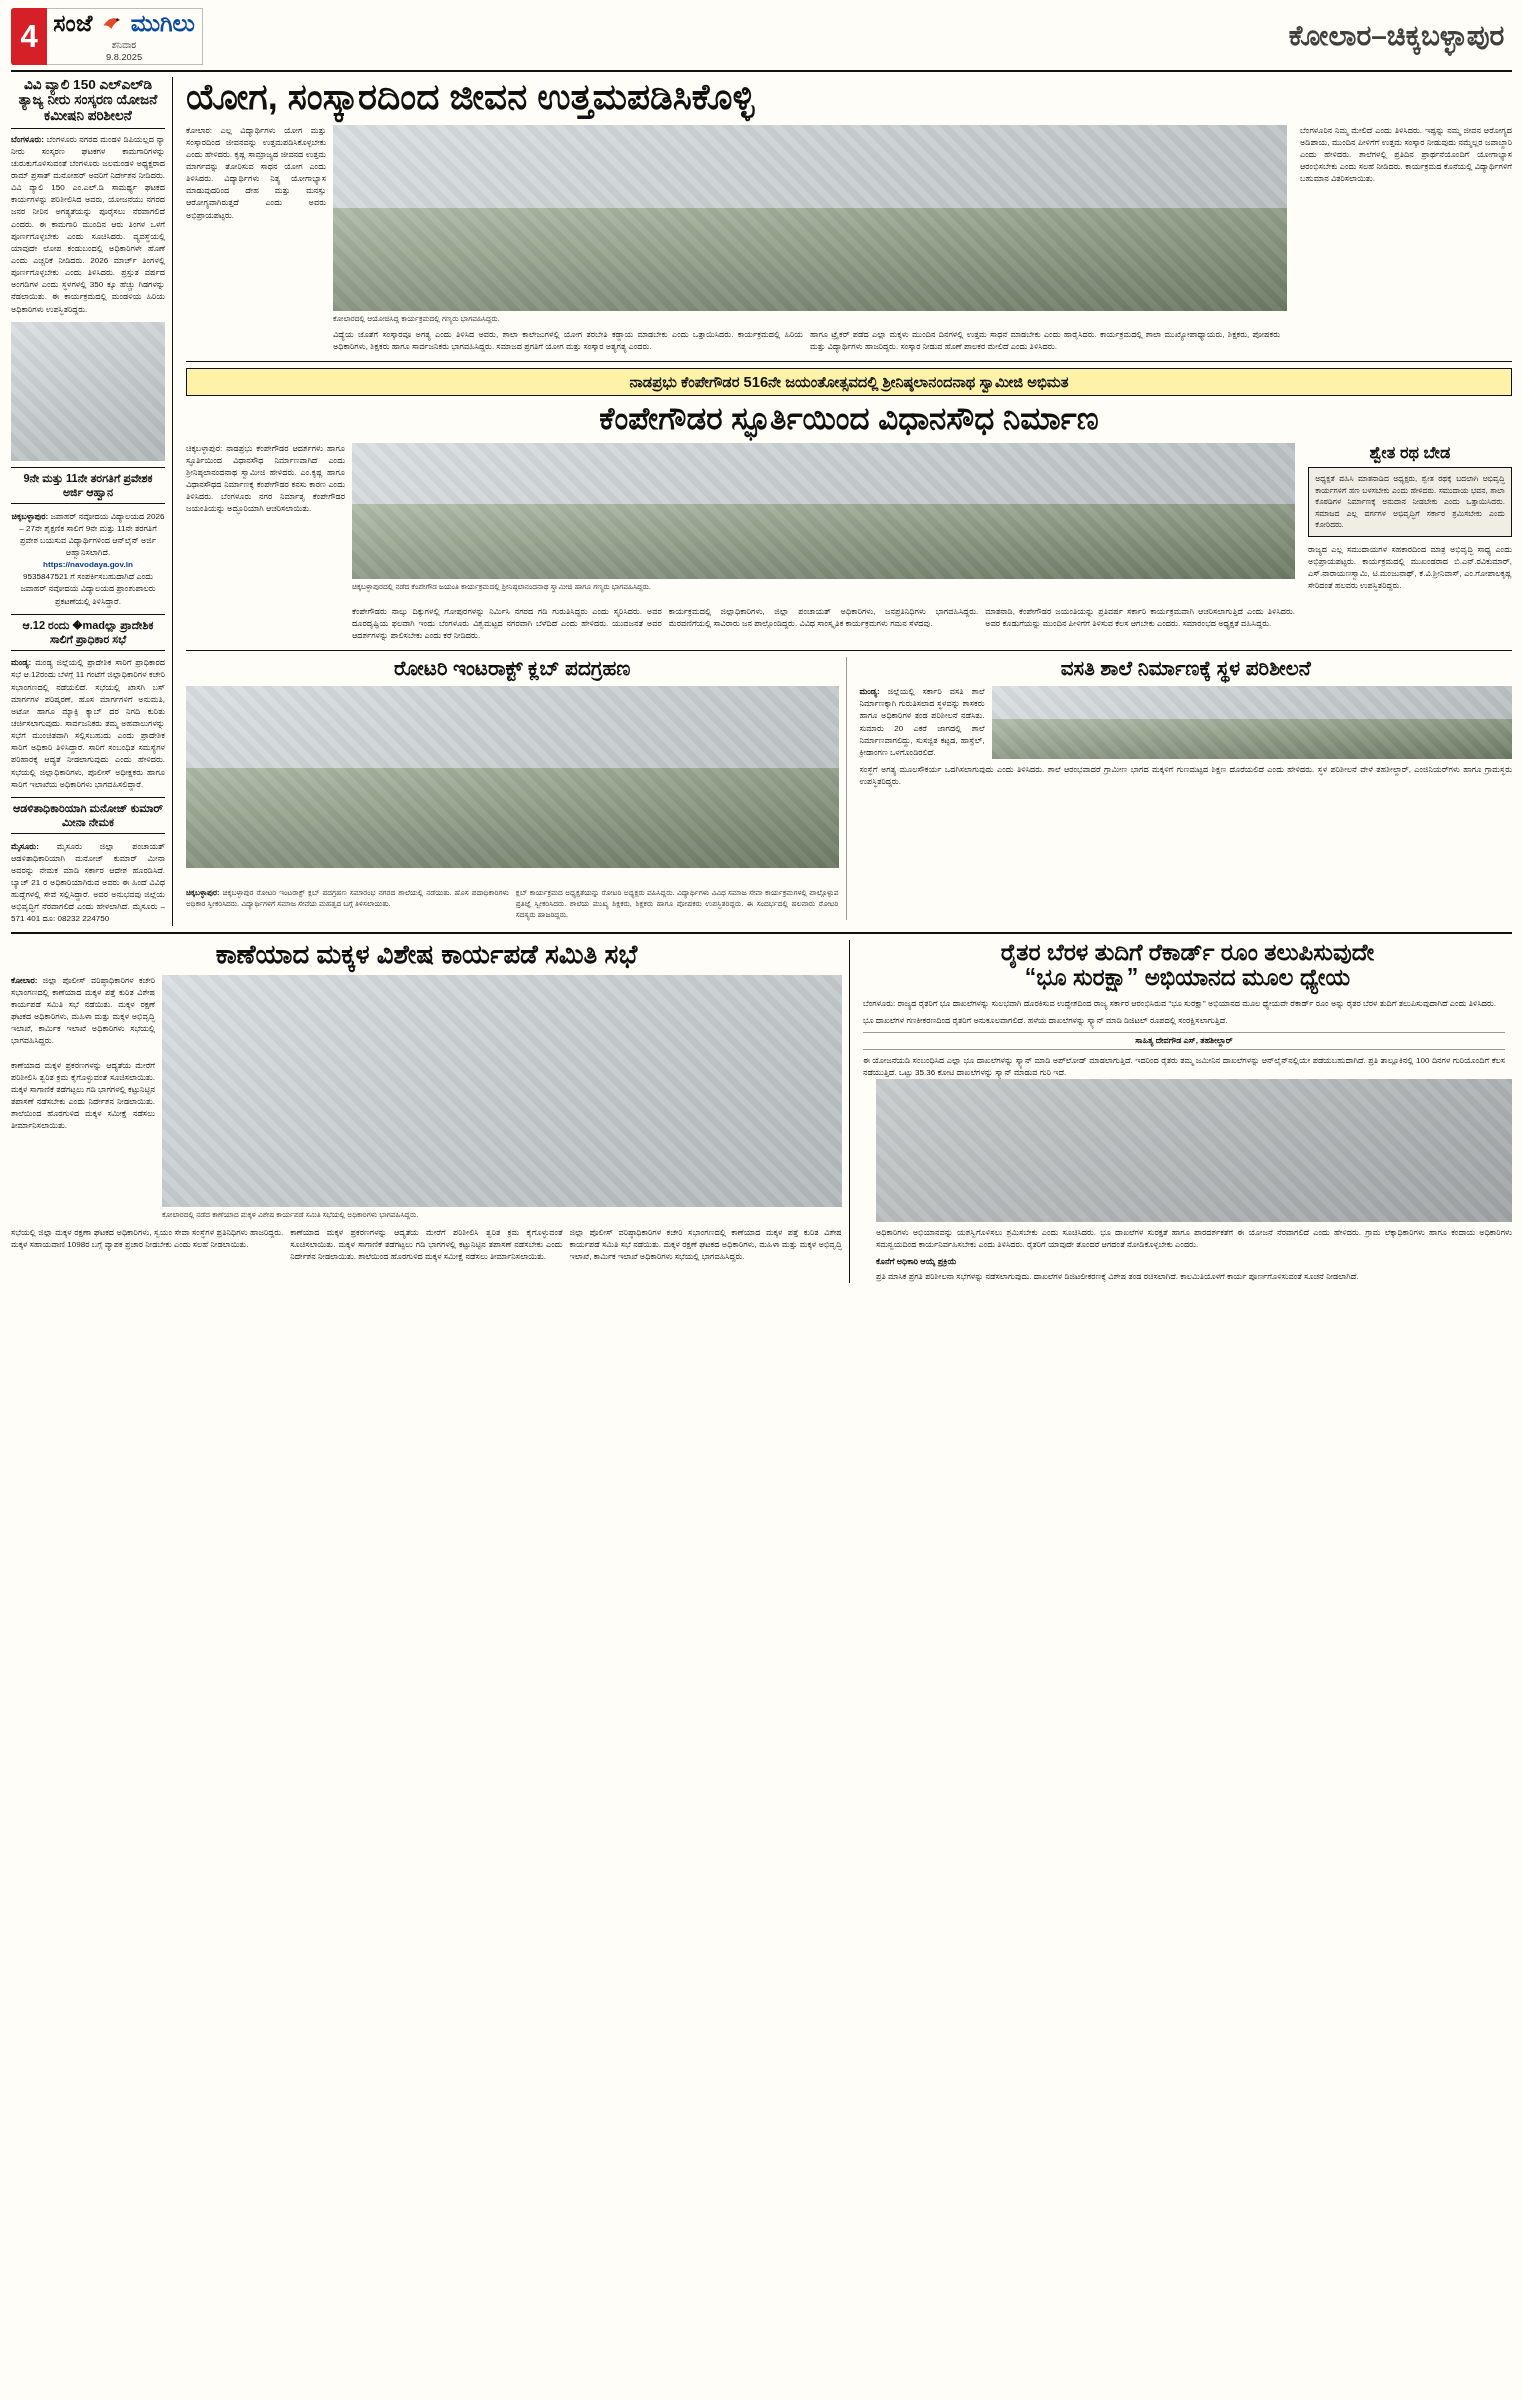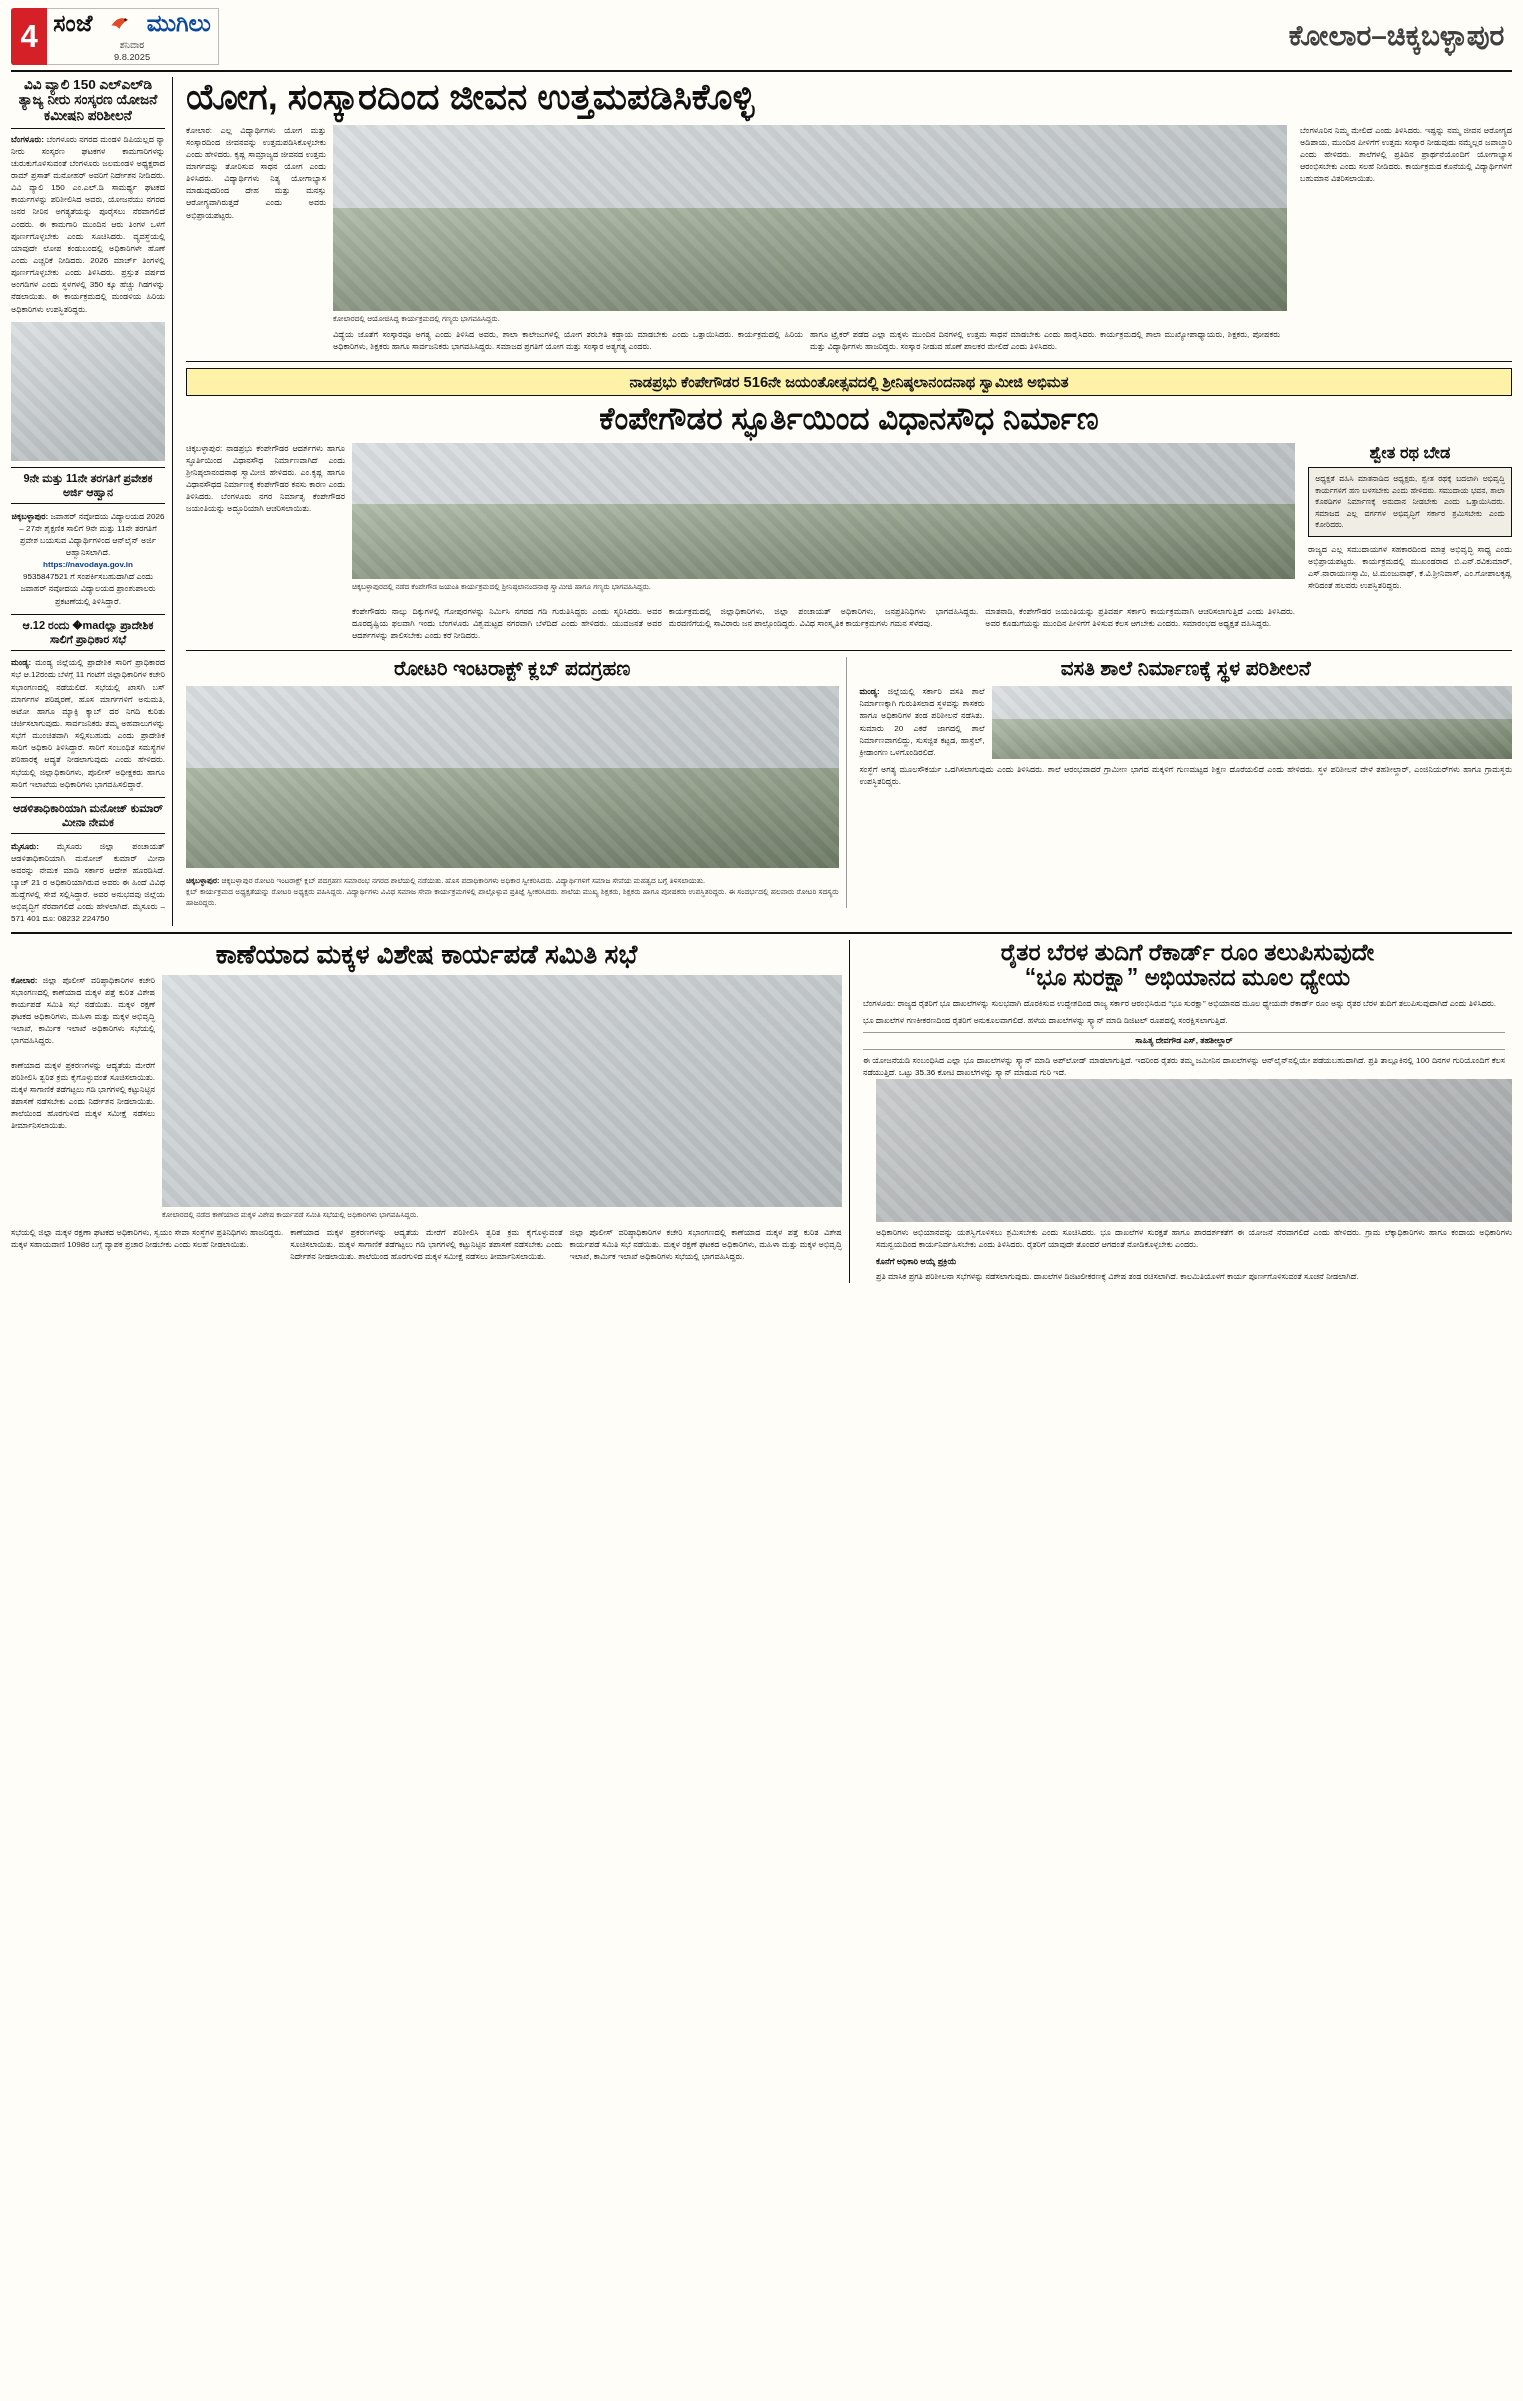--- a/index.html
+++ b/index.html
@@ -16,21 +16,21 @@
   .masthead {
     display:flex; align-items:stretch; border-bottom:2.3px solid #111;
     padding-bottom:4.6px; margin-bottom:4.6px;
   }
   .page-num-box {
     width:36px; display:flex; align-items:center; justify-content:center;
     background:#d62027; color:#fff; font-size:31px; font-weight:bold;
     border-radius:3.1px 0 0 3.1px;
   }
   .logo-block { display:flex; flex-direction:column; justify-content:center; padding:1.5px 7.7px 1.5px 6.2px; border:0.8px solid #bbb; border-left:none; }
-  .logo-line { display:flex; align-items:center; gap:17px; }
+  .logo-line { display:flex; align-items:center; gap:9px; }
   .logo-sanje { font-size:23px; font-weight:bold; color:#111; letter-spacing:0.4px; }
   .logo-mugilu { font-size:23px; font-weight:bold; color:#0a49a0; }
   .logo-bird { width:20px; height:17px; display:inline-block; }
   .logo-date { font-size:9.3px; color:#333; text-align:center; margin-top:1.5px; line-height:1.3; }
   .masthead-spacer { flex:1; }
   .edition {
     display:flex; align-items:center; font-size:28px; font-weight:bold;
     color:#404040; padding-right:7.7px;
   }
 
@@ -186,21 +186,21 @@
           <div class="col-text" style="margin-top:6.2px;">ರಾಜ್ಯದ ಎಲ್ಲ ಸಮುದಾಯಗಳ ಸಹಕಾರದಿಂದ ಮಾತ್ರ ಅಭಿವೃದ್ಧಿ ಸಾಧ್ಯ ಎಂದು ಅಭಿಪ್ರಾಯಪಟ್ಟರು. ಕಾರ್ಯಕ್ರಮದಲ್ಲಿ ಮುಖಂಡರಾದ ಬಿ.ಎನ್.ರವಿಕುಮಾರ್, ಎಸ್.ನಾರಾಯಣಸ್ವಾಮಿ, ಟಿ.ಮಂಜುನಾಥ್, ಕೆ.ವಿ.ಶ್ರೀನಿವಾಸ್, ಎಂ.ಗೋಪಾಲಕೃಷ್ಣ ಸೇರಿದಂತೆ ಹಲವರು ಉಪಸ್ಥಿತರಿದ್ದರು.</div>
         </div>
       </div>
 
       <div class="sec-divider"></div>
 
       <div class="flexrow">
         <div style="flex:1;" class="pad-r">
           <div class="headline-3 center">ರೋಟರಿ ಇಂಟರಾಕ್ಟ್ ಕ್ಲಬ್ ಪದಗ್ರಹಣ</div>
           <div class="photo group" style="height:182px; margin-top:6.2px;"></div>
-          <div class="flexrow" style="margin-top:8px;flex-direction:column;">
+          <div class="flexrow" style="margin-top:20px;">
             <div style="flex:1;" class="caption pad-r">
               <span class="cap-label">ಚಿಕ್ಕಬಳ್ಳಾಪುರ:</span>
               <span>ಚಿಕ್ಕಬಳ್ಳಾಪುರ ರೋಟರಿ ಇಂಟರಾಕ್ಟ್ ಕ್ಲಬ್ ಪದಗ್ರಹಣ ಸಮಾರಂಭ ನಗರದ ಶಾಲೆಯಲ್ಲಿ ನಡೆಯಿತು. ಹೊಸ ಪದಾಧಿಕಾರಿಗಳು ಅಧಿಕಾರ ಸ್ವೀಕರಿಸಿದರು. ವಿದ್ಯಾರ್ಥಿಗಳಿಗೆ ಸಮಾಜ ಸೇವೆಯ ಮಹತ್ವದ ಬಗ್ಗೆ ತಿಳಿಸಲಾಯಿತು.</span>
             </div>
             <div style="flex:1;" class="caption">ಕ್ಲಬ್ ಕಾರ್ಯಕ್ರಮದ ಅಧ್ಯಕ್ಷತೆಯನ್ನು ರೋಟರಿ ಅಧ್ಯಕ್ಷರು ವಹಿಸಿದ್ದರು. ವಿದ್ಯಾರ್ಥಿಗಳು ವಿವಿಧ ಸಮಾಜ ಸೇವಾ ಕಾರ್ಯಕ್ರಮಗಳಲ್ಲಿ ಪಾಲ್ಗೊಳ್ಳುವ ಪ್ರತಿಜ್ಞೆ ಸ್ವೀಕರಿಸಿದರು. ಶಾಲೆಯ ಮುಖ್ಯ ಶಿಕ್ಷಕರು, ಶಿಕ್ಷಕರು ಹಾಗೂ ಪೋಷಕರು ಉಪಸ್ಥಿತರಿದ್ದರು. ಈ ಸಂದರ್ಭದಲ್ಲಿ ಹಲವಾರು ರೋಟರಿ ಸದಸ್ಯರು ಹಾಜರಿದ್ದರು.</div>
           </div>
         </div>
 
         <div style="flex:1; border-left:0.8px solid #999;" class="pad-l">
           <div class="headline-3 center">ವಸತಿ ಶಾಲೆ ನಿರ್ಮಾಣಕ್ಕೆ ಸ್ಥಳ ಪರಿಶೀಲನೆ</div>

